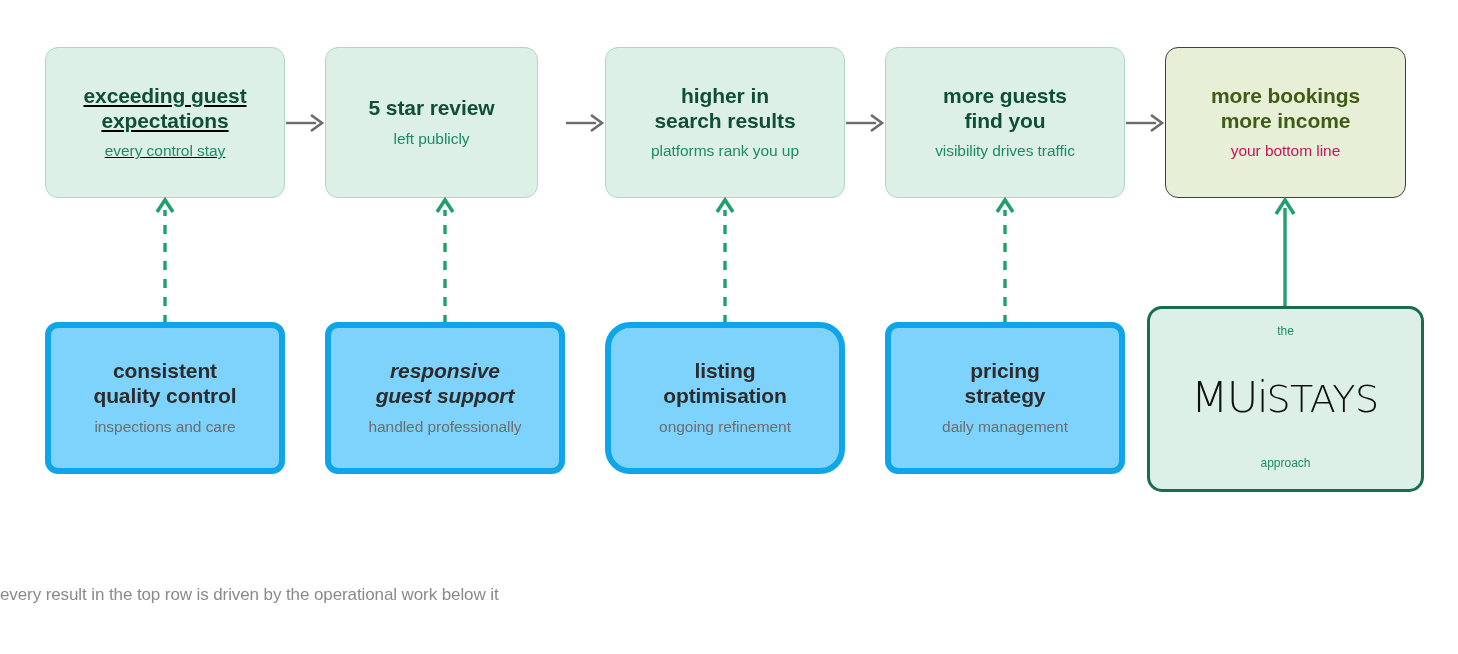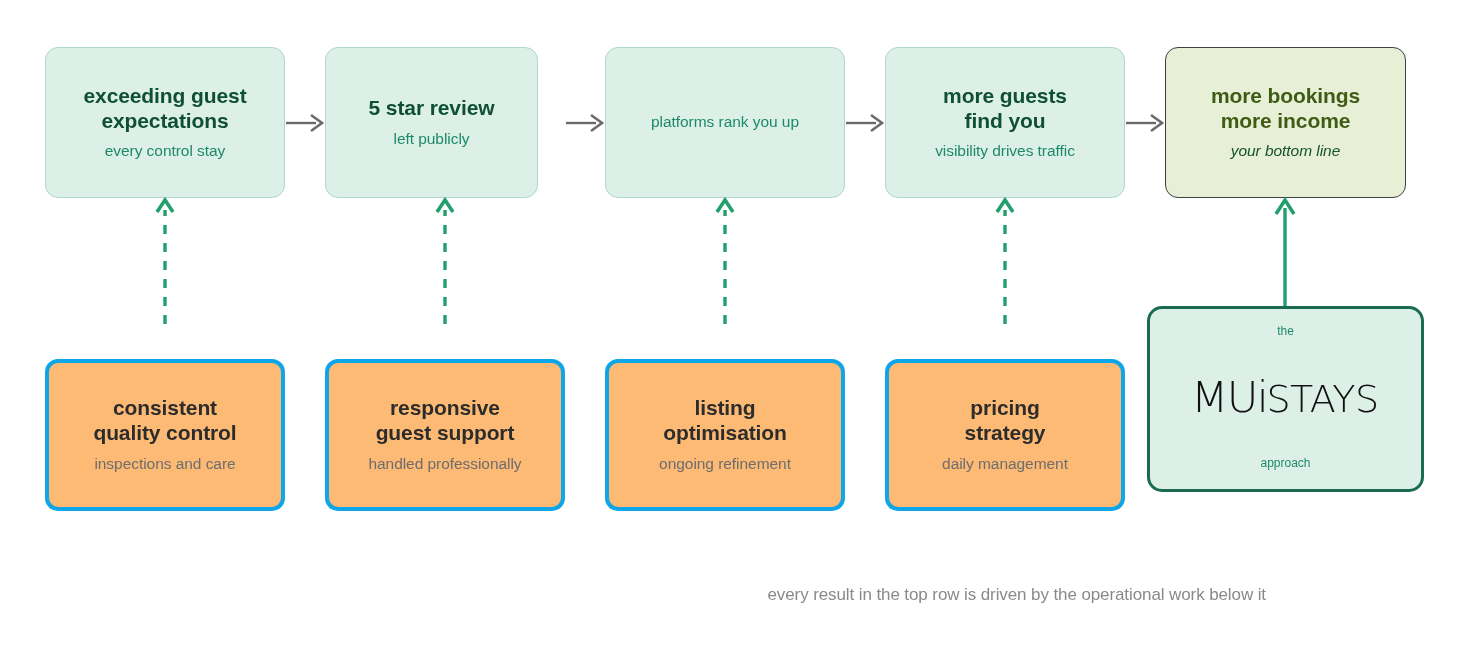--- a/index.html
+++ b/index.html
@@ -55,27 +55,26 @@
     color: #1d8a68;
     font-size: 15.5px;
   }
 
   
   .result.outcome {
     background: #e7efd6;
     border: 1px solid #404040;
   }
   .result.outcome .title { color: #3f5c14; }
-  .result.outcome .sub   { color: #14532d; font-style: italic; }
+  .result.outcome .sub   { color: #be185d; }
 
   
   .work {
-    background: #fdba74;
-    border: 4px solid #0ea5e9;
-    margin-top: 37px;
+    background: #7dd3fc;
+    border: 6px solid #0ea5e9;
   }
   .work .title {
     color: #2c2c2c;
     font-size: 21px;
     margin-bottom: 9px;
   }
   .work .sub {
     color: #6d6d6d;
     font-size: 15.5px;
   }
@@ -124,43 +123,45 @@
   
   .arrow-h, .arrow-v {
     position: absolute;
   }
 
   
   #caption {
     position: absolute;
     left: 0;
     width: 1266px;
-    text-align: right;
+    text-align: left;
     color: #8a8a8a;
     font-size: 17px;
     letter-spacing: -0.1px;
   }
 </style>
 </head>
 <body>
 
 <div id="canvas">
 
-  <div class="node result" style="left:45px; top:47px; width:240px; height:151px;">
+  <div class="node result" style="left:45px; top:47px; width:240px; height:151px;text-decoration:underline;">
     <div class="title" style="white-space:pre-line;">exceeding guest
 expectations</div>
     <div class="sub">every control stay</div>
   </div>
 
   <div class="node result" style="left:325px; top:47px; width:213px; height:151px;">
     <div class="title" style="white-space:pre-line;">5 star review</div>
     <div class="sub">left publicly</div>
   </div>
 
   <div class="node result" style="left:605px; top:47px; width:240px; height:151px;">
+    <div class="title" style="white-space:pre-line;">higher in
+search results</div>
     <div class="sub">platforms rank you up</div>
   </div>
 
   <div class="node result" style="left:885px; top:47px; width:240px; height:151px;">
     <div class="title" style="white-space:pre-line;">more guests
 find you</div>
     <div class="sub">visibility drives traffic</div>
   </div>
 
   <div class="node result outcome" style="left:1165px; top:47px; width:241px; height:151px;">
@@ -214,26 +215,26 @@
     <polyline points="4,18 13,4 22,18" fill="none" stroke="#21a06e" stroke-width="3.6" stroke-linejoin="miter"></polyline>
   </svg>
 
   <div class="node work" style="left:45px; top:322px; width:240px; height:152px;">
     <div class="title" style="white-space:pre-line;">consistent
 quality control</div>
     <div class="sub">inspections and care</div>
   </div>
 
   <div class="node work" style="left:325px; top:322px; width:240px; height:152px;">
-    <div class="title" style="white-space:pre-line;">responsive
+    <div class="title" style="white-space:pre-line;font-style:italic;">responsive
 guest support</div>
     <div class="sub">handled professionally</div>
   </div>
 
-  <div class="node work" style="left:605px; top:322px; width:240px; height:152px;">
+  <div class="node work" style="left:605px; top:322px; width:240px; height:152px;border-radius:25px;">
     <div class="title" style="white-space:pre-line;">listing
 optimisation</div>
     <div class="sub">ongoing refinement</div>
   </div>
 
   <div class="node work" style="left:885px; top:322px; width:240px; height:152px;">
     <div class="title" style="white-space:pre-line;">pricing
 strategy</div>
     <div class="sub">daily management</div>
   </div>

